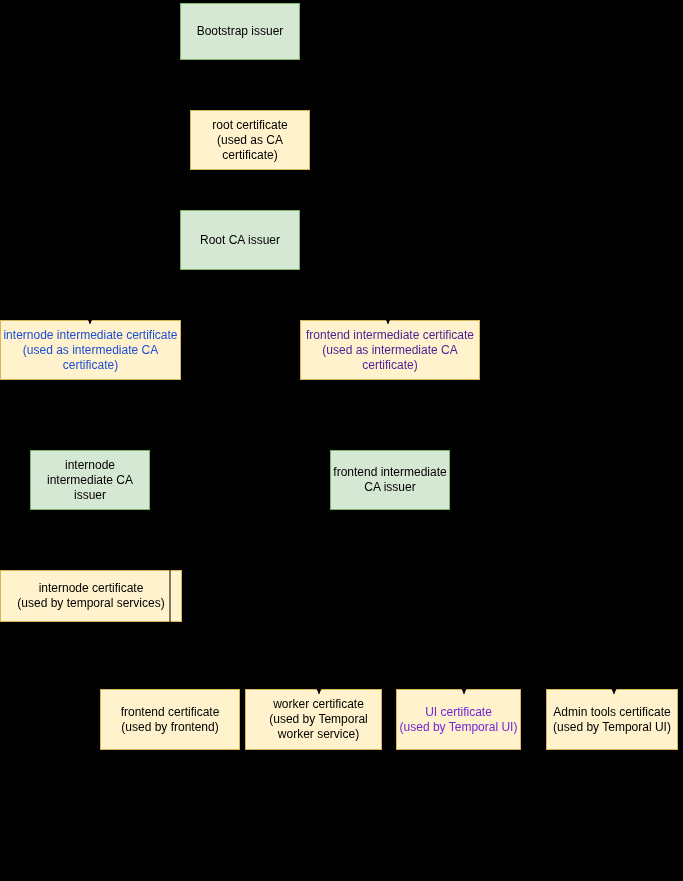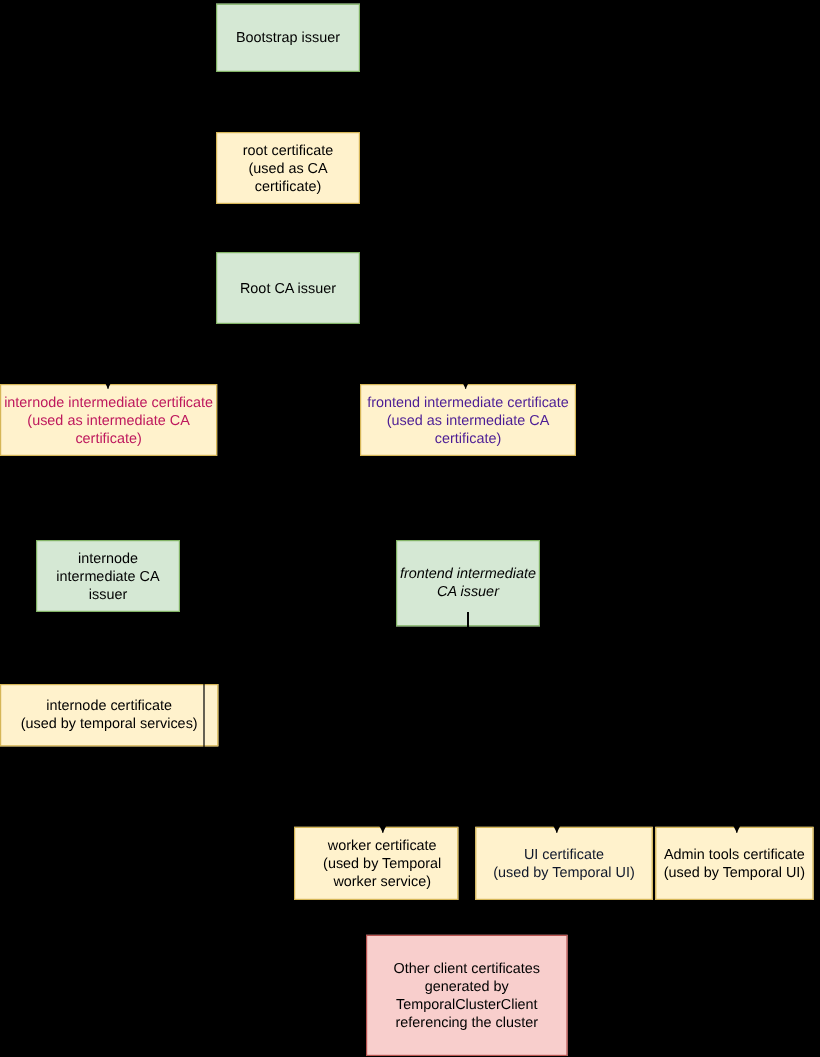--- a/index.html
+++ b/index.html
@@ -74,41 +74,39 @@
       <path d="M390,510 L390,545 L319,545 L319,694" stroke="#000000" stroke-width="1" fill="none"></path>
       <polygon points="319,694 314.5,685 323.5,685" fill="#000000"></polygon>
       <path d="M390,510 L390,545 L464,545 L464,694" stroke="#000000" stroke-width="1" fill="none"></path>
       <polygon points="464,694 459.5,685 468.5,685" fill="#000000"></polygon>
       <path d="M390,510 L390,545 L614,545 L614,694" stroke="#000000" stroke-width="1" fill="none"></path>
       <polygon points="614,694 609.5,685 618.5,685" fill="#000000"></polygon>
       <path d="M314,750 L314,764 L389,764 L389,777" stroke="#000000" stroke-width="1" fill="none"></path>
       <polygon points="389,777 384.5,768 393.5,768" fill="#000000"></polygon>
     </svg>
 <div class="node issuer" style="left: 180px; top: 3px; width: 120px; height: 57px; background: rgb(213, 232, 212); border-color: rgb(130, 179, 102); color: rgb(0, 0, 0);">Bootstrap issuer</div>
-    <div class="node certificate" style="left: 180px; top: 110px; width: 120px; height: 60px; background: rgb(255, 242, 204); border-color: rgb(214, 182, 86); color: rgb(0, 0, 0);">root certificate
+    <div class="node certificate" style="left: 190px; top: 110px; width: 120px; height: 60px; background: rgb(255, 242, 204); border-color: rgb(214, 182, 86); color: rgb(0, 0, 0);">root certificate
 (used as CA
 certificate)</div>
     <div class="node issuer" style="left: 180px; top: 210px; width: 120px; height: 60px; background: rgb(213, 232, 212); border-color: rgb(130, 179, 102); color: rgb(0, 0, 0);">Root CA issuer</div>
-    <div class="node certificate" style="left: 0px; top: 320px; width: 181px; height: 60px; background: rgb(255, 242, 204); border-color: rgb(214, 182, 86); color: #be185d;">internode intermediate certificate
+    <div class="node certificate" style="left: 0px; top: 320px; width: 181px; height: 60px; background: rgb(255, 242, 204); border-color: rgb(214, 182, 86); color: #1d4ed8;">internode intermediate certificate
 (used as intermediate CA
 certificate)</div>
     <div class="node certificate" style="left: 300px; top: 320px; width: 180px; height: 60px; background: rgb(255, 242, 204); border-color: rgb(214, 182, 86); color: #4c1d95;">frontend intermediate certificate
 (used as intermediate CA
 certificate)</div>
     <div class="node issuer" style="left: 30px; top: 450px; width: 120px; height: 60px; background: rgb(213, 232, 212); border-color: rgb(130, 179, 102); color: rgb(0, 0, 0);">internode
 intermediate CA
 issuer</div>
-    <div class="node issuer" style="left: 330px; top: 450px; width: 120px; height: 72px; background: rgb(213, 232, 212); border-color: rgb(130, 179, 102); color: rgb(0, 0, 0); font-style: italic;">frontend intermediate
+    <div class="node issuer" style="left: 330px; top: 450px; width: 120px; height: 60px; background: rgb(213, 232, 212); border-color: rgb(130, 179, 102); color: rgb(0, 0, 0);">frontend intermediate
 CA issuer</div>
     <div class="node certificate" style="left: 0px; top: 570px; width: 182px; height: 52px; background: rgb(255, 242, 204); border-color: rgb(214, 182, 86); color: rgb(0, 0, 0);">internode certificate
 (used by temporal services)</div>
+    <div class="node certificate" style="left: 100px; top: 689px; width: 140px; height: 61px; background: rgb(255, 242, 204); border-color: rgb(214, 182, 86); color: rgb(0, 0, 0);">frontend certificate
+(used by frontend)</div>
     <div class="node certificate" style="left: 245px; top: 689px; width: 137px; height: 61px; background: rgb(255, 242, 204); border-color: rgb(214, 182, 86); color: rgb(0, 0, 0); padding-left: 12px;">worker certificate
 (used by Temporal
 worker service)</div>
-    <div class="node certificate" style="left: 396px; top: 689px; width: 148px; height: 61px; background: rgb(255, 242, 204); border-color: rgb(214, 182, 86); color: #0f172a;">UI certificate
+    <div class="node certificate" style="left: 396px; top: 689px; width: 125px; height: 61px; background: rgb(255, 242, 204); border-color: rgb(214, 182, 86); color: #6d28d9;">UI certificate
 (used by Temporal UI)</div>
     <div class="node certificate" style="left: 546px; top: 689px; width: 132px; height: 61px; background: rgb(255, 242, 204); border-color: rgb(214, 182, 86); color: rgb(0, 0, 0);">Admin tools certificate
 (used by Temporal UI)</div>
-    <div class="node client" style="left: 305px; top: 779px; width: 168px; height: 101px; background: rgb(248, 206, 204); border-color: rgb(184, 84, 80); color: rgb(0, 0, 0);">Other client certificates
-generated by
-TemporalClusterClient
-referencing the cluster</div>
   </div>
 
 </body></html>

